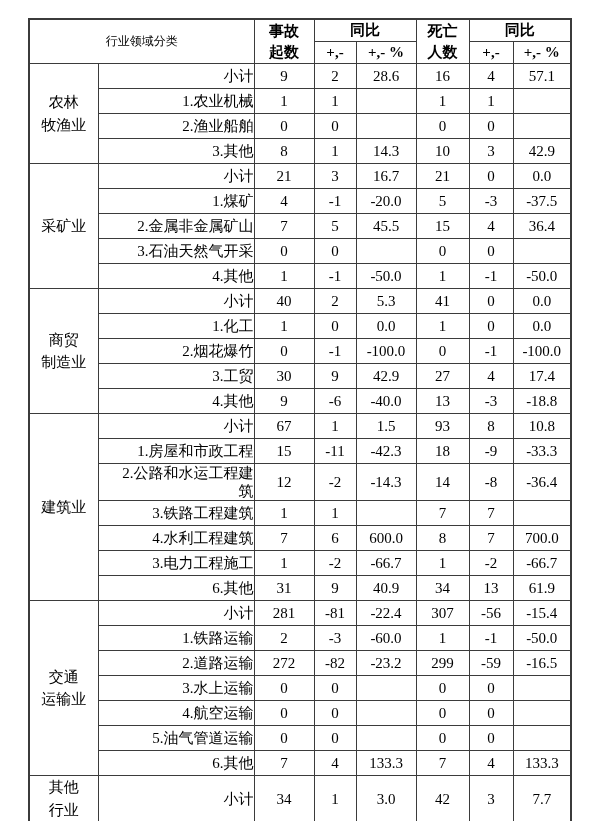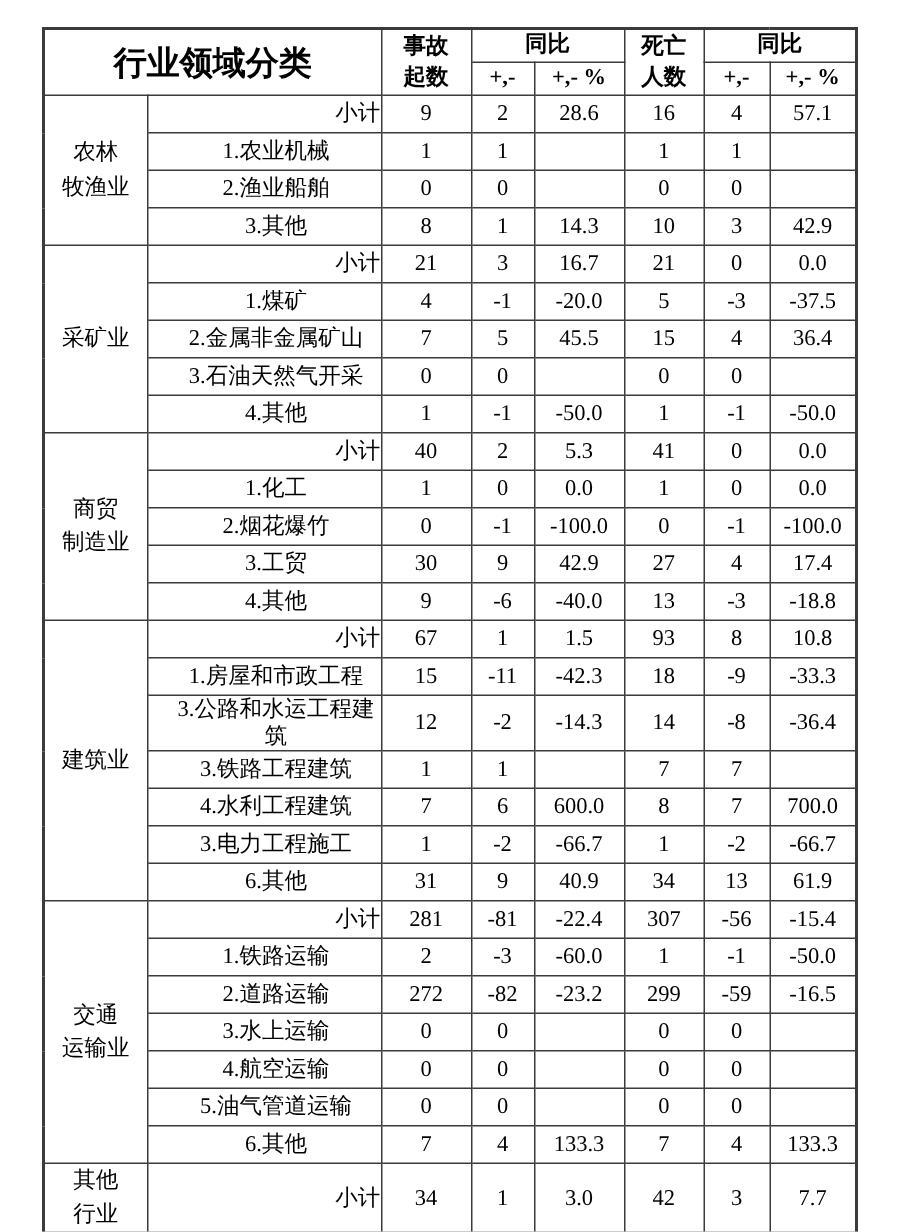--- a/index.html
+++ b/index.html
@@ -16,26 +16,26 @@
   th,td{
     border:1px solid #3b3b3b;
     padding:0;
     font-size:15px;
     text-align:center;
     vertical-align:middle;
     overflow:hidden;
     line-height:1.2;
   }
   thead th{font-weight:bold;height:21px;line-height:1.35;}
-  thead th.cat{font-weight:bold;font-size:22px;}
+  thead th.cat{font-weight:normal;font-size:12px;}
   thead th.wrap{white-space:pre-line;line-height:1.35;margin-left:20px;}
   tbody td{height:24px;}
   tbody tr.tall td{height:44px;}
   td.group{white-space:pre-line;line-height:1.5;}
-  td.label{text-align:center;padding-left:16px;margin-top:18px;}
+  td.label{text-align:right;padding-left:16px;margin-top:18px;}
   td.subtotal{text-align:right;}
 </style>
 </head>
 <body>
 
 <div class="page">
   <table class="stats">
     <colgroup>
       <col style="width:69px">
       <col style="width:156px">
@@ -208,21 +208,21 @@
         <tr>
           <td class="label">1.房屋和市政工程</td>
           <td>15</td>
           <td>-11</td>
           <td>-42.3</td>
           <td>18</td>
           <td>-9</td>
           <td>-33.3</td>
         </tr>
         <tr>
-          <td class="label">3.公路和水运工程建筑</td>
+          <td class="label">2.公路和水运工程建筑</td>
           <td>12</td>
           <td>-2</td>
           <td>-14.3</td>
           <td>14</td>
           <td>-8</td>
           <td>-36.4</td>
         </tr>
         <tr>
           <td class="label">3.铁路工程建筑</td>
           <td>1</td>

